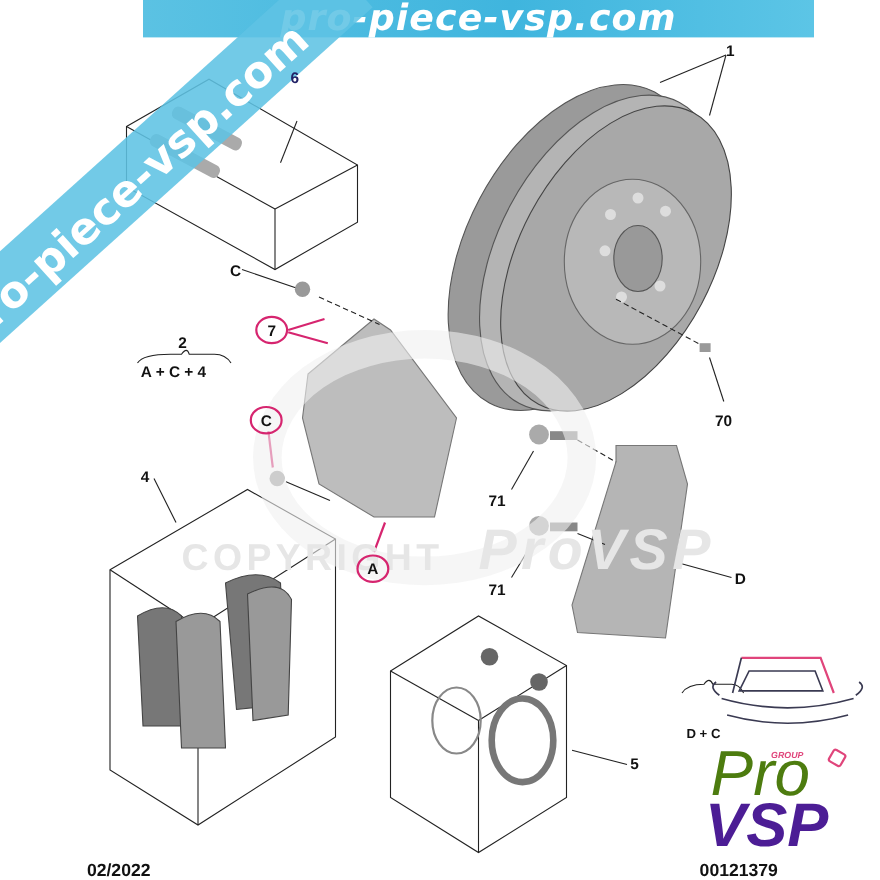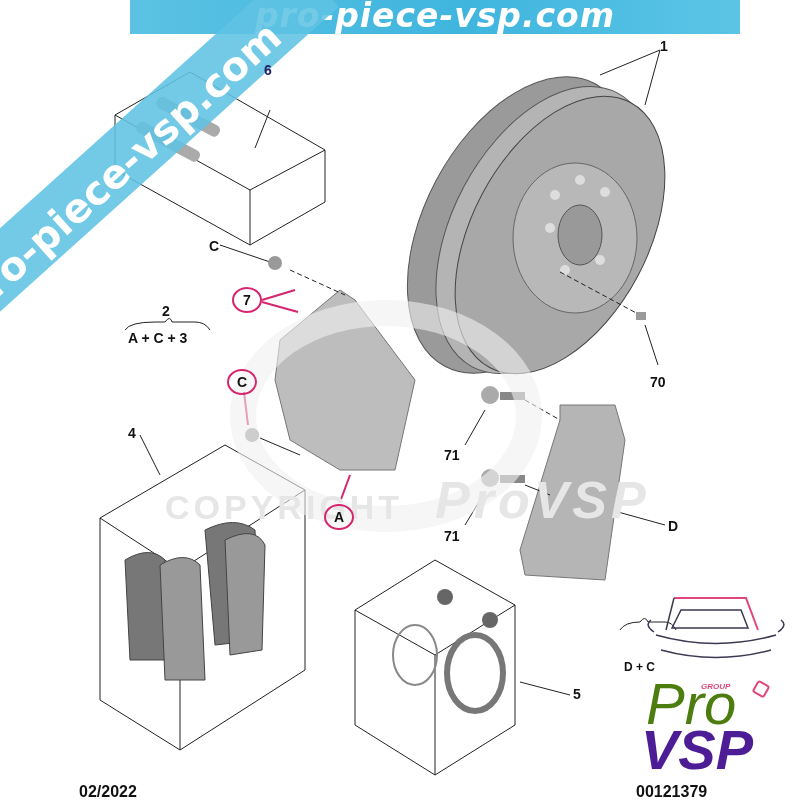--- a/index.html
+++ b/index.html
@@ -114,21 +114,21 @@
   <div class="abs banner-text">pro-piece-vsp.com</div>
 </div>
 <div class="abs diag-band"></div>
 <div class="abs diag-text">pro-piece-vsp.com</div>
 
 <div class="abs label" style="left:660px;top:38px;">1</div>
 <div class="abs label" style="left:264px;top:62px;color:#226;">6</div>
 <div class="abs label" style="left:209px;top:238px;">C</div>
 <div class="abs circle" style="left:232px;top:287px;">7</div>
 <div class="abs label" style="left:162px;top:303px;">2</div>
-<div class="abs label" style="left:128px;top:330px;">A + C + 3</div>
+<div class="abs label" style="left:128px;top:330px;">A + C + 4</div>
 <div class="abs circle" style="left:227px;top:369px;">C</div>
 <div class="abs label" style="left:128px;top:425px;">4</div>
 <div class="abs circle" style="left:324px;top:504px;">A</div>
 <div class="abs label" style="left:650px;top:374px;">70</div>
 <div class="abs label" style="left:444px;top:447px;">71</div>
 <div class="abs label" style="left:444px;top:528px;">71</div>
 <div class="abs label" style="left:668px;top:518px;">D</div>
 <div class="abs label" style="left:573px;top:686px;">5</div>
 <div class="abs label" style="left:624px;top:660px;font-size:12px;">D + C</div>
 

